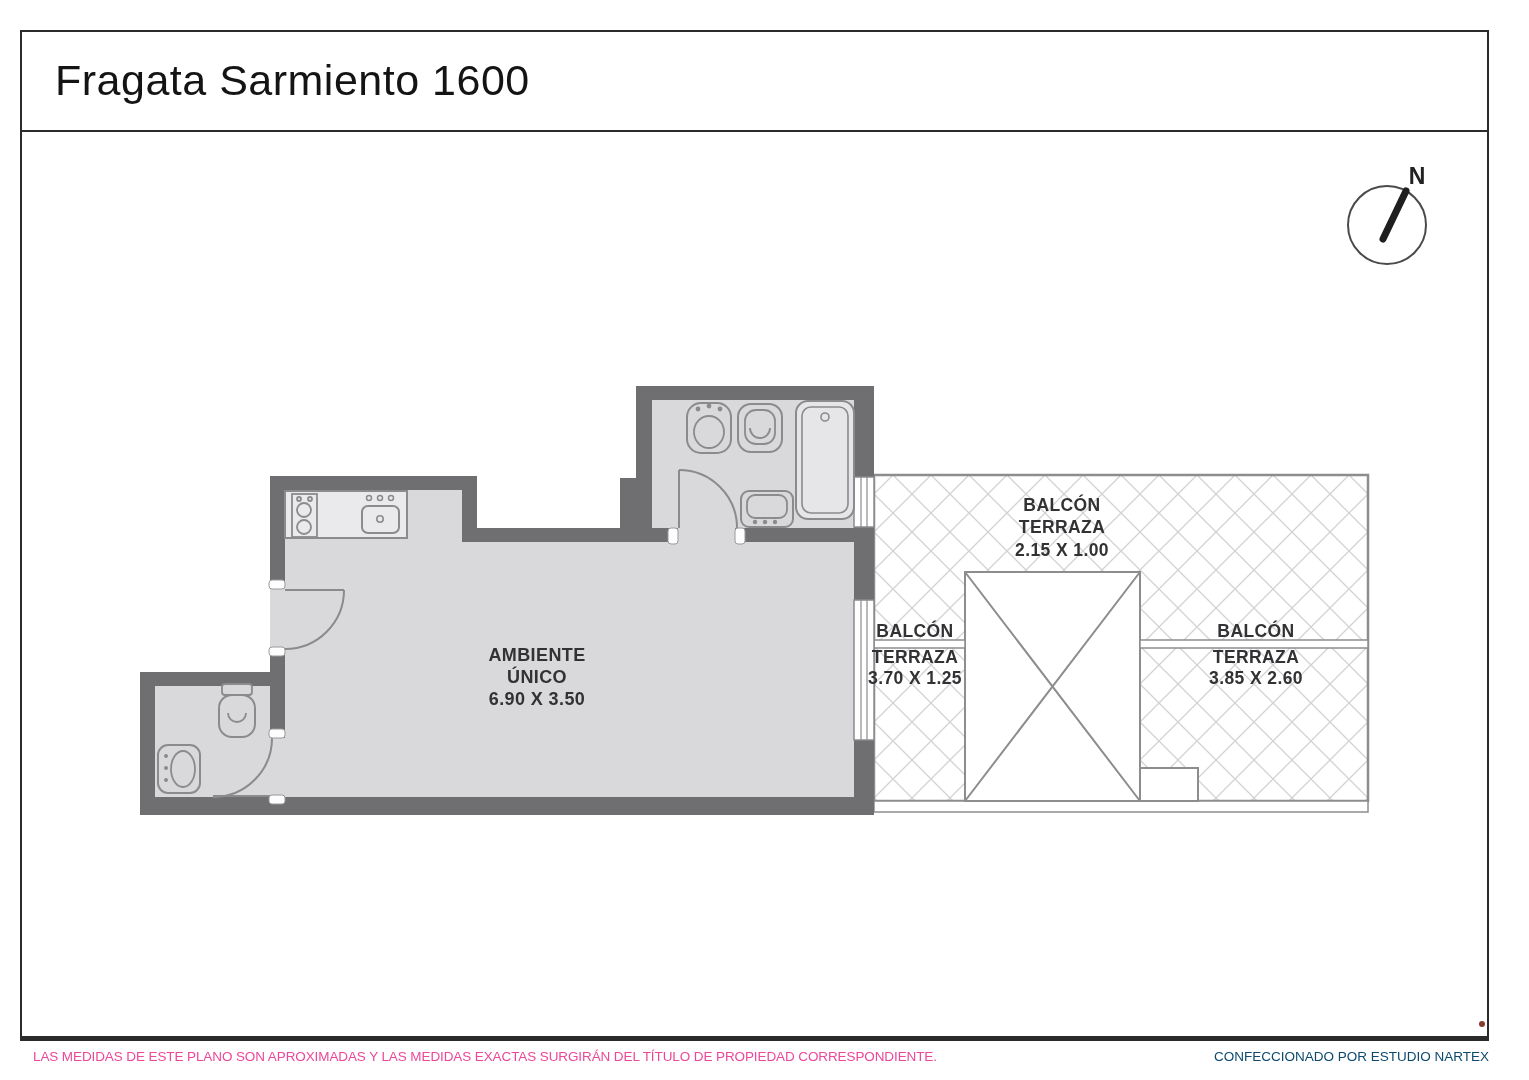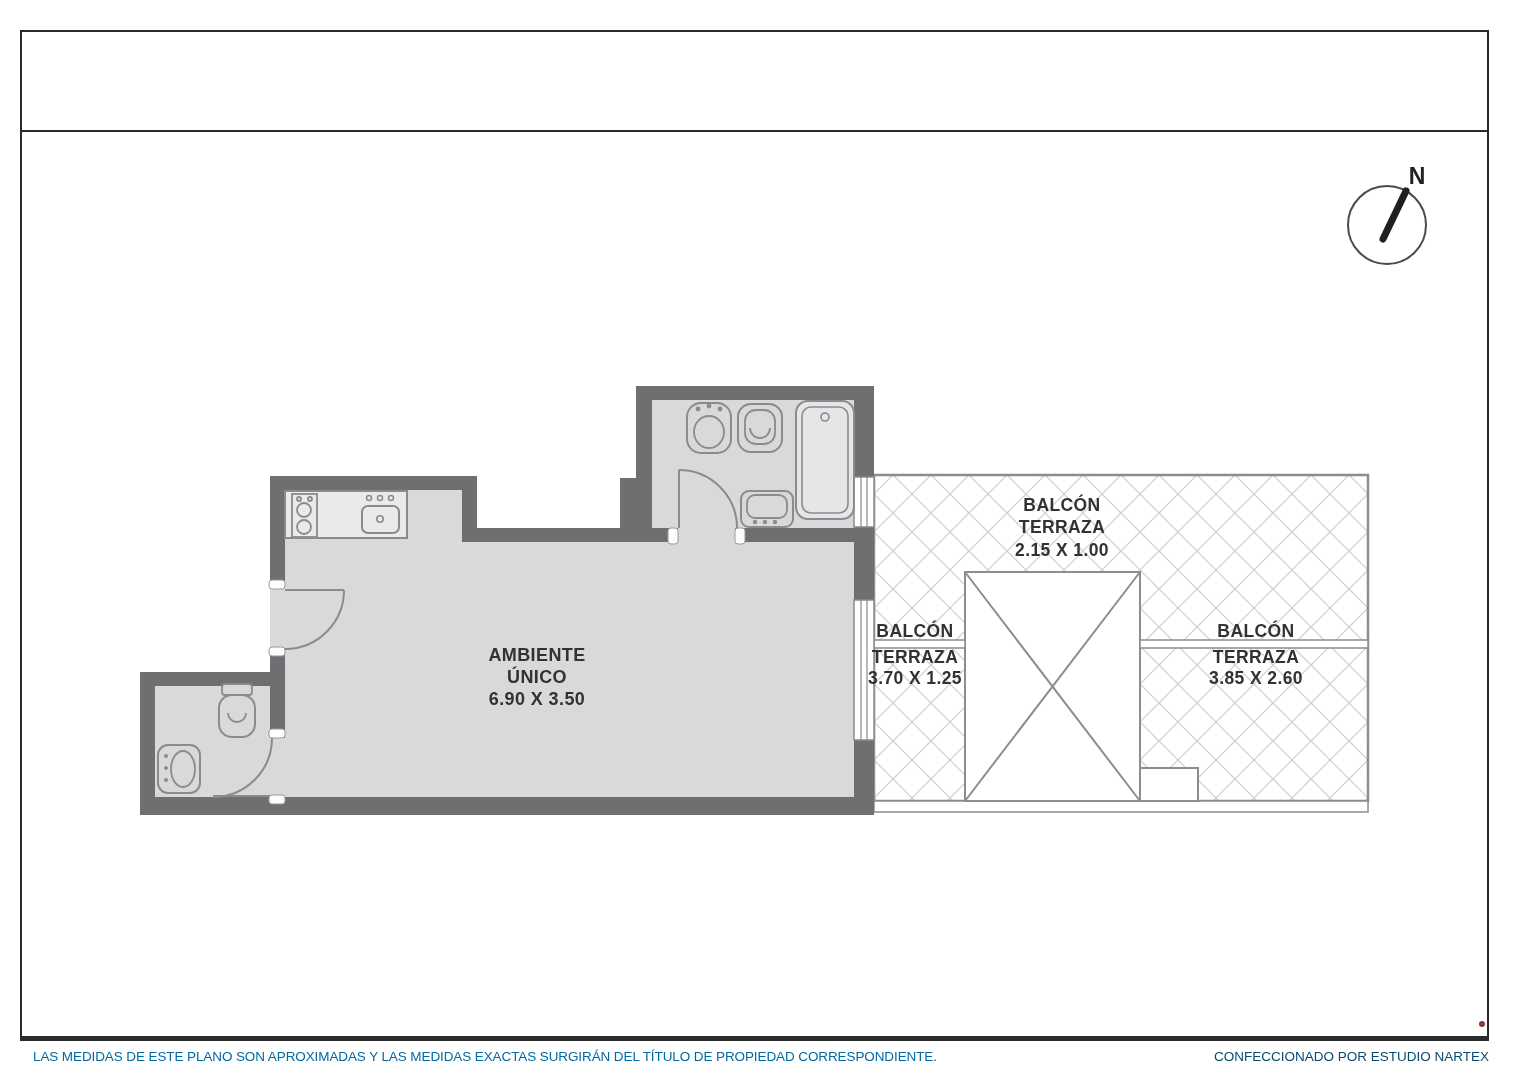--- a/index.html
+++ b/index.html
@@ -3,39 +3,40 @@
 <meta charset="utf-8">
 <style>
   html,body{margin:0;padding:0;background:#ffffff;}
   #stage{position:relative;width:1529px;height:1080px;background:#ffffff;overflow:hidden;
          font-family:"Liberation Sans",sans-serif;}
   .frame{position:absolute;left:20px;top:30px;width:1469px;height:1011px;
          border:2px solid #2b2b2b;border-bottom-width:5px;box-sizing:border-box;}
   .title-sep{position:absolute;left:20px;top:130px;width:1469px;height:2px;background:#2b2b2b;}
   .page-title{position:absolute;left:55px;top:56px;font-size:43px;font-weight:500;
               color:#141414;letter-spacing:0.5px;white-space:nowrap;}
-  .footer-left{position:absolute;left:33px;top:1049px;font-size:13.5px;color:#0369a1;
+  .footer-left{position:absolute;left:33px;top:1049px;font-size:13.5px;color:#ec4899;
                letter-spacing:-0.1px;white-space:nowrap;}
   .footer-right{position:absolute;right:40px;top:1049px;font-size:13.5px;color:#0c4a6e;
                 white-space:nowrap;}
   .red-dot{position:absolute;left:1479px;top:1021px;width:6px;height:6px;border-radius:50%;
            background:#8a3b30;}
   svg{position:absolute;left:0;top:0;}
   .lbl{font-family:"Liberation Sans",sans-serif;font-weight:bold;fill:#323234;letter-spacing:0.4px;}
   .lbl-main{font-size:18px;}
   .lbl-balc{font-size:17.5px;}
   .n-lbl{font-family:"Liberation Sans",sans-serif;font-size:23px;font-weight:600;fill:#222;}
 </style>
 </head>
 <body>
 
 <div id="stage">
 
   <div class="frame"></div>
   <div class="title-sep"></div>
+  <div class="page-title">Fragata Sarmiento 1600</div>
 
   <svg width="1529" height="1080" viewBox="0 0 1529 1080">
     <defs>
       <pattern id="hatch" patternUnits="userSpaceOnUse" width="38" height="38">
         <path d="M0,38 L38,0 M0,0 L38,38" stroke="#d2d2d5" stroke-width="1.3" fill="none"></path>
       </pattern>
     </defs>
 
     <g>
       <rect x="874" y="475" width="494" height="326" fill="#ffffff"></rect>

